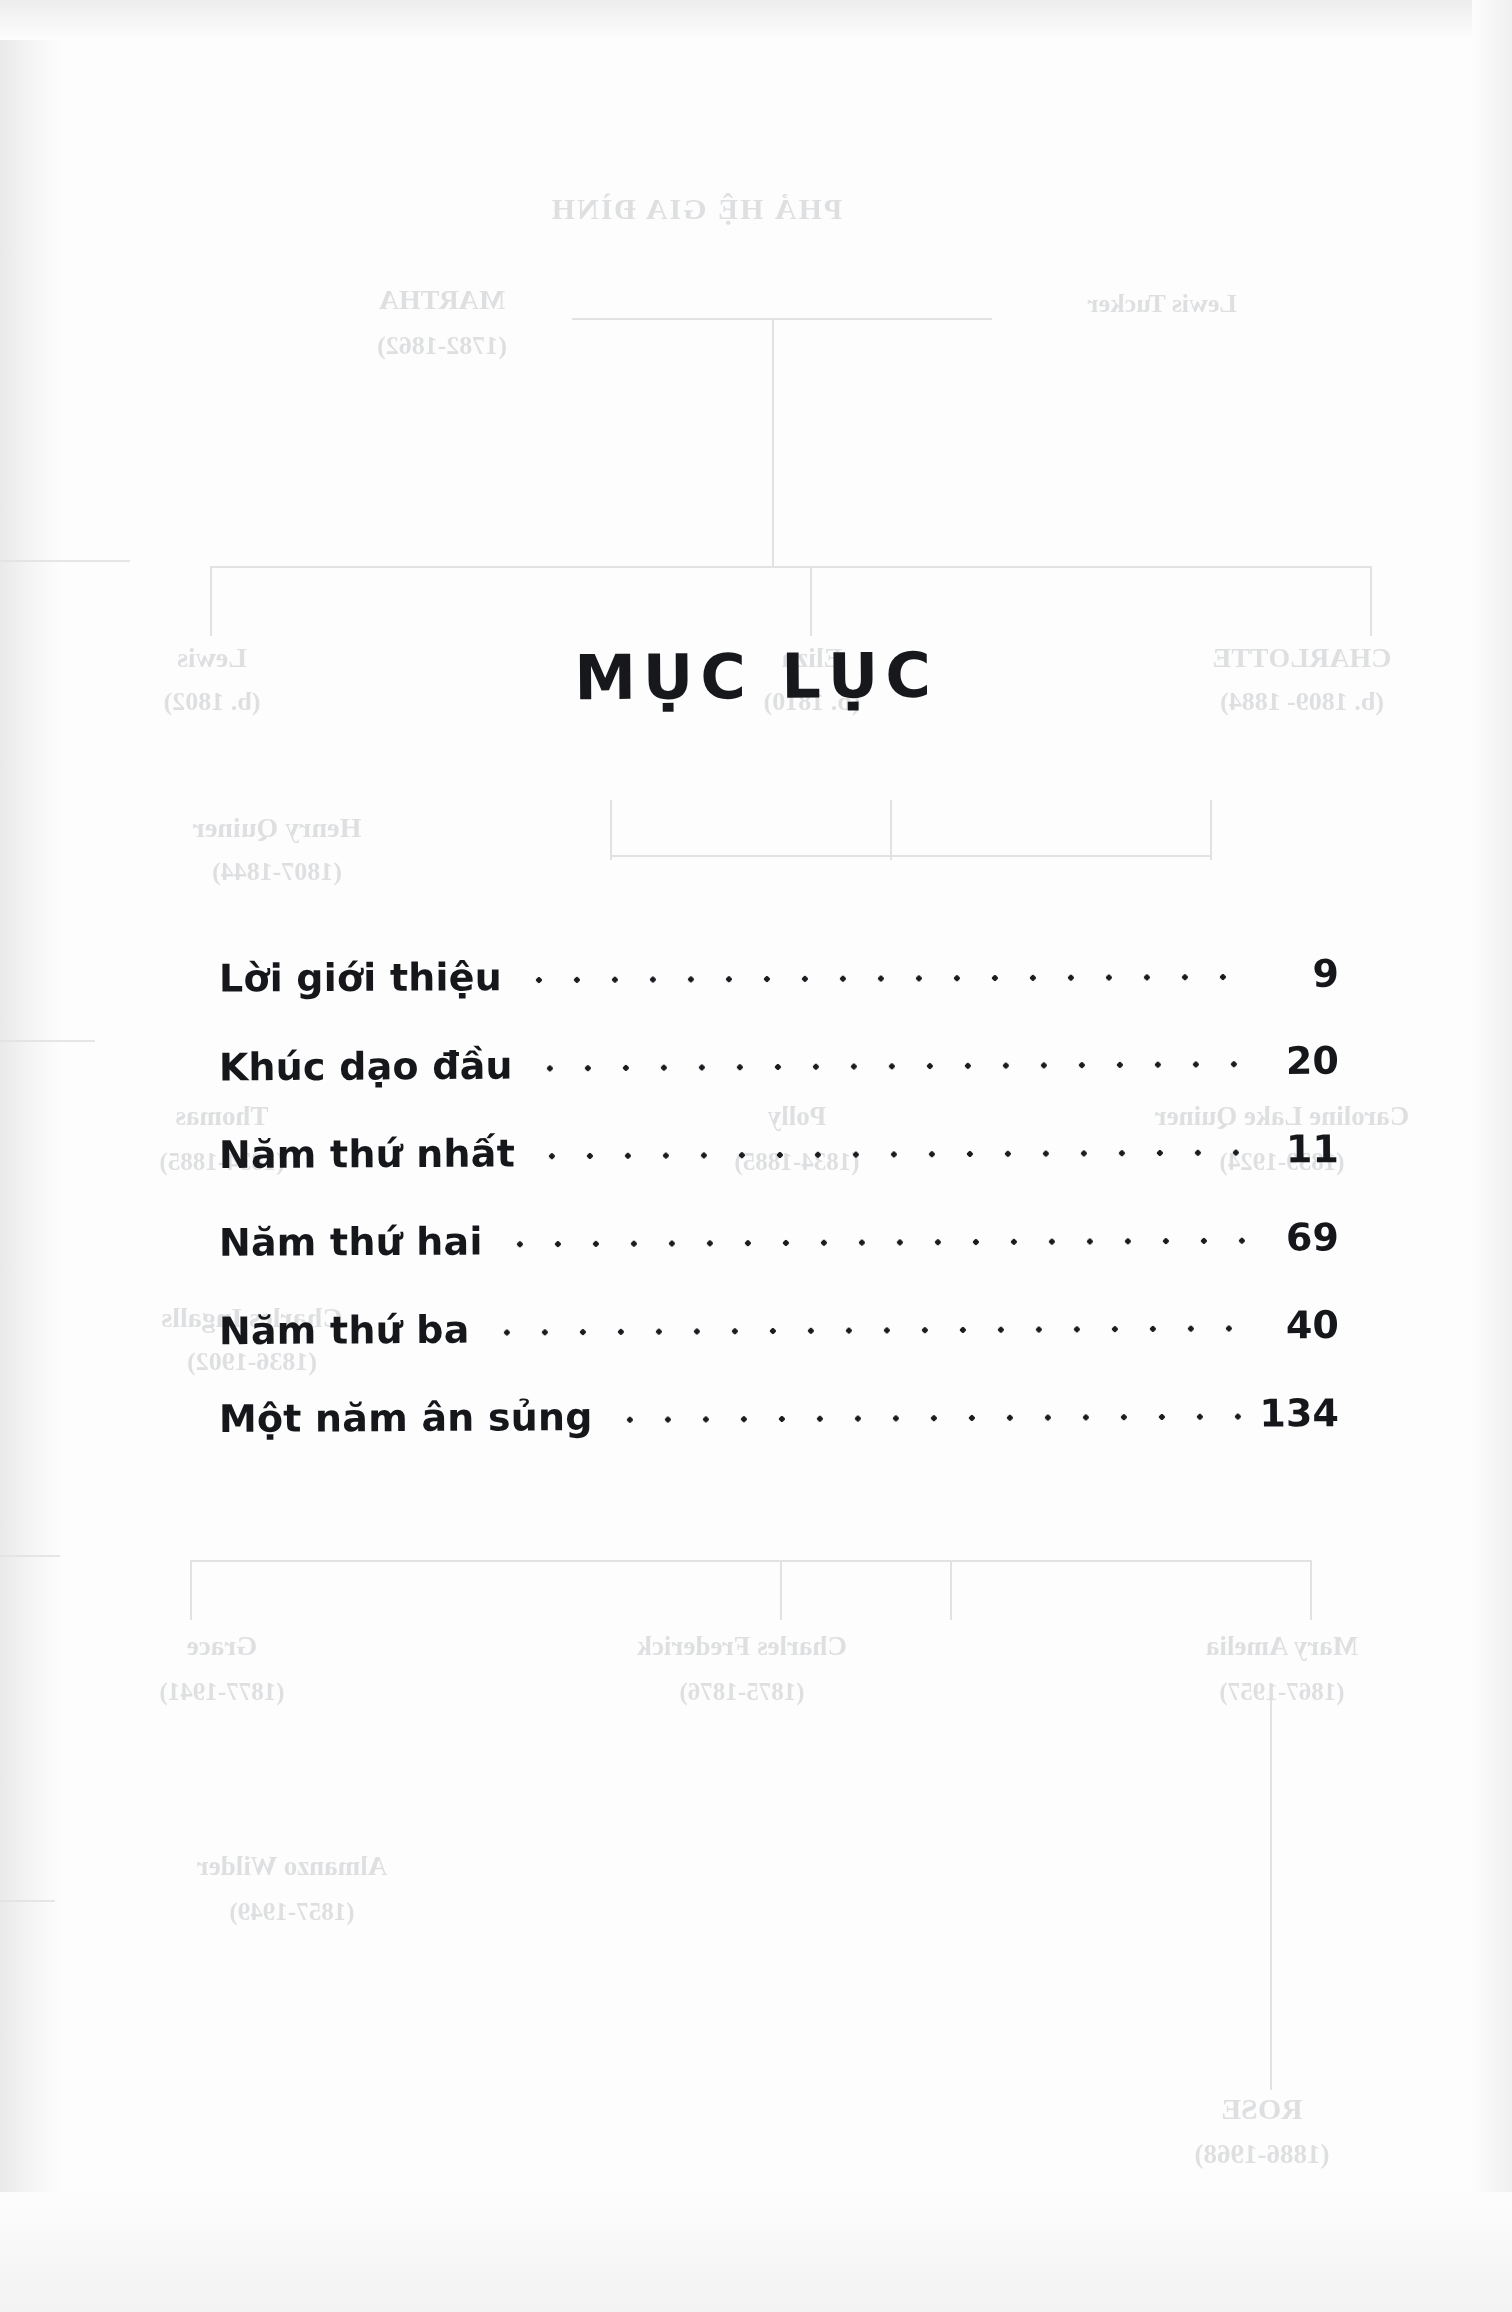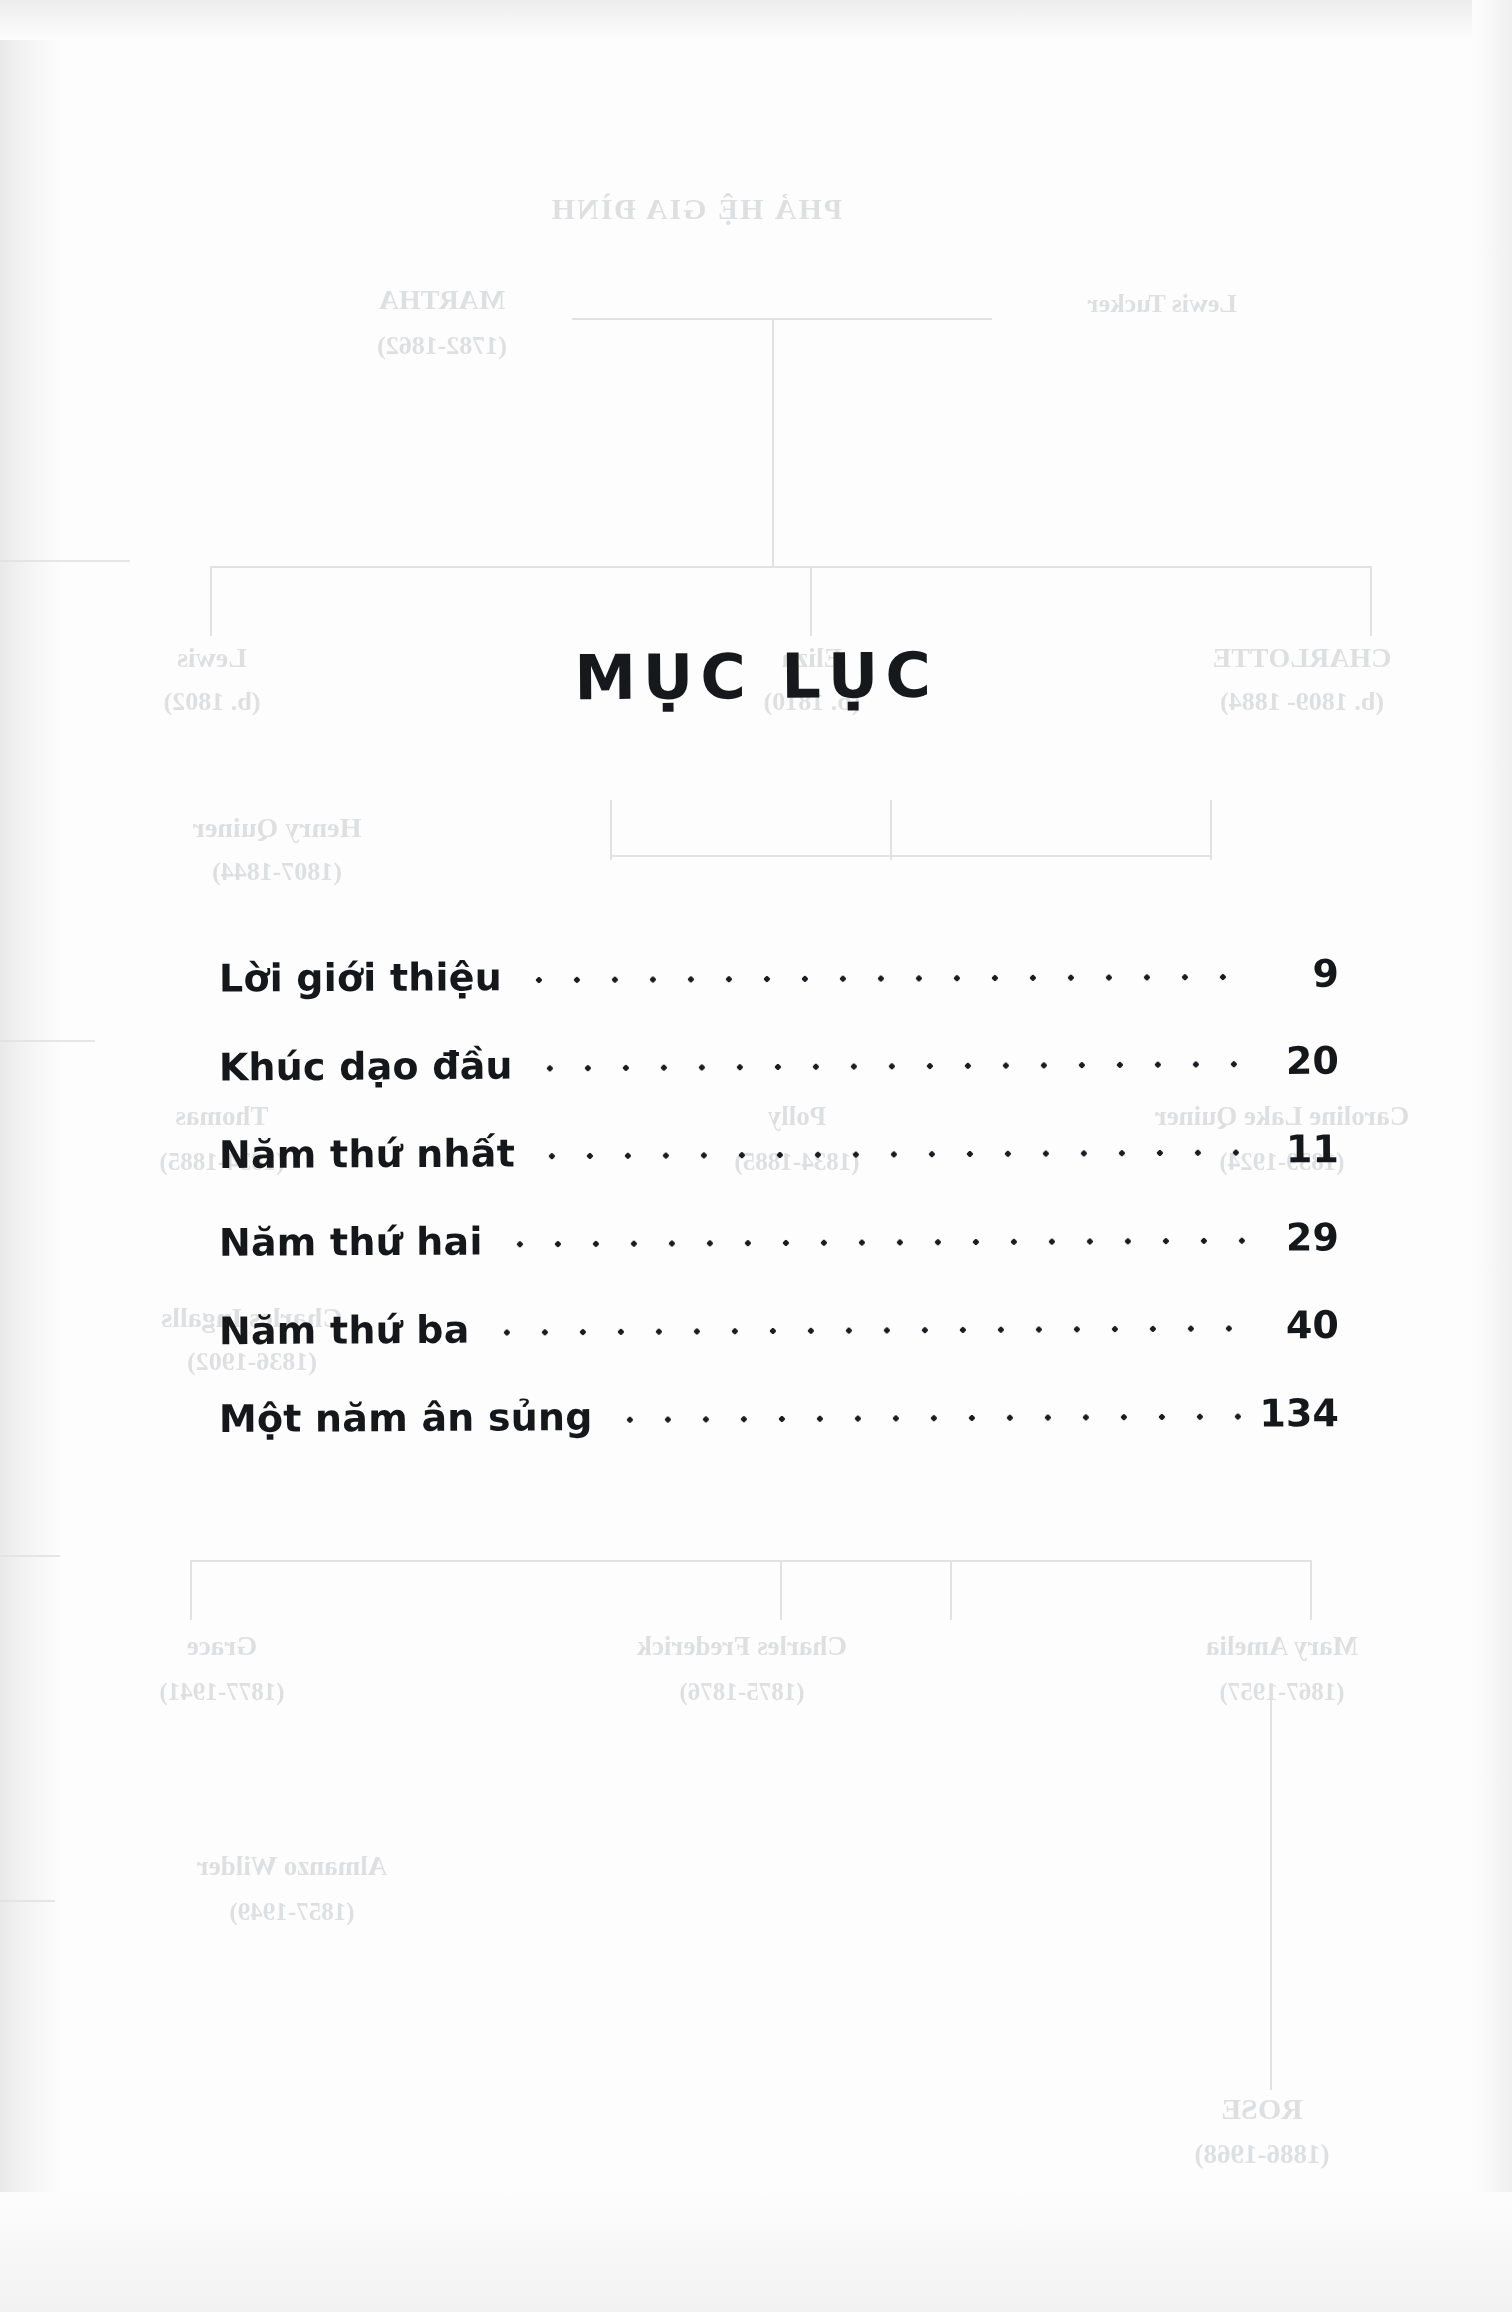--- a/index.html
+++ b/index.html
@@ -250,21 +250,21 @@
 
     <div class="toc-row">
       <span class="toc-label">Năm thứ nhất</span>
       <span class="toc-dots"></span>
       <span class="toc-page">11</span>
     </div>
 
     <div class="toc-row">
       <span class="toc-label">Năm thứ hai</span>
       <span class="toc-dots"></span>
-      <span class="toc-page">29</span>
+      <span class="toc-page">69</span>
     </div>
 
     <div class="toc-row">
       <span class="toc-label">Năm thứ ba</span>
       <span class="toc-dots"></span>
       <span class="toc-page">40</span>
     </div>
 
     <div class="toc-row">
       <span class="toc-label">Một năm ân sủng</span>

